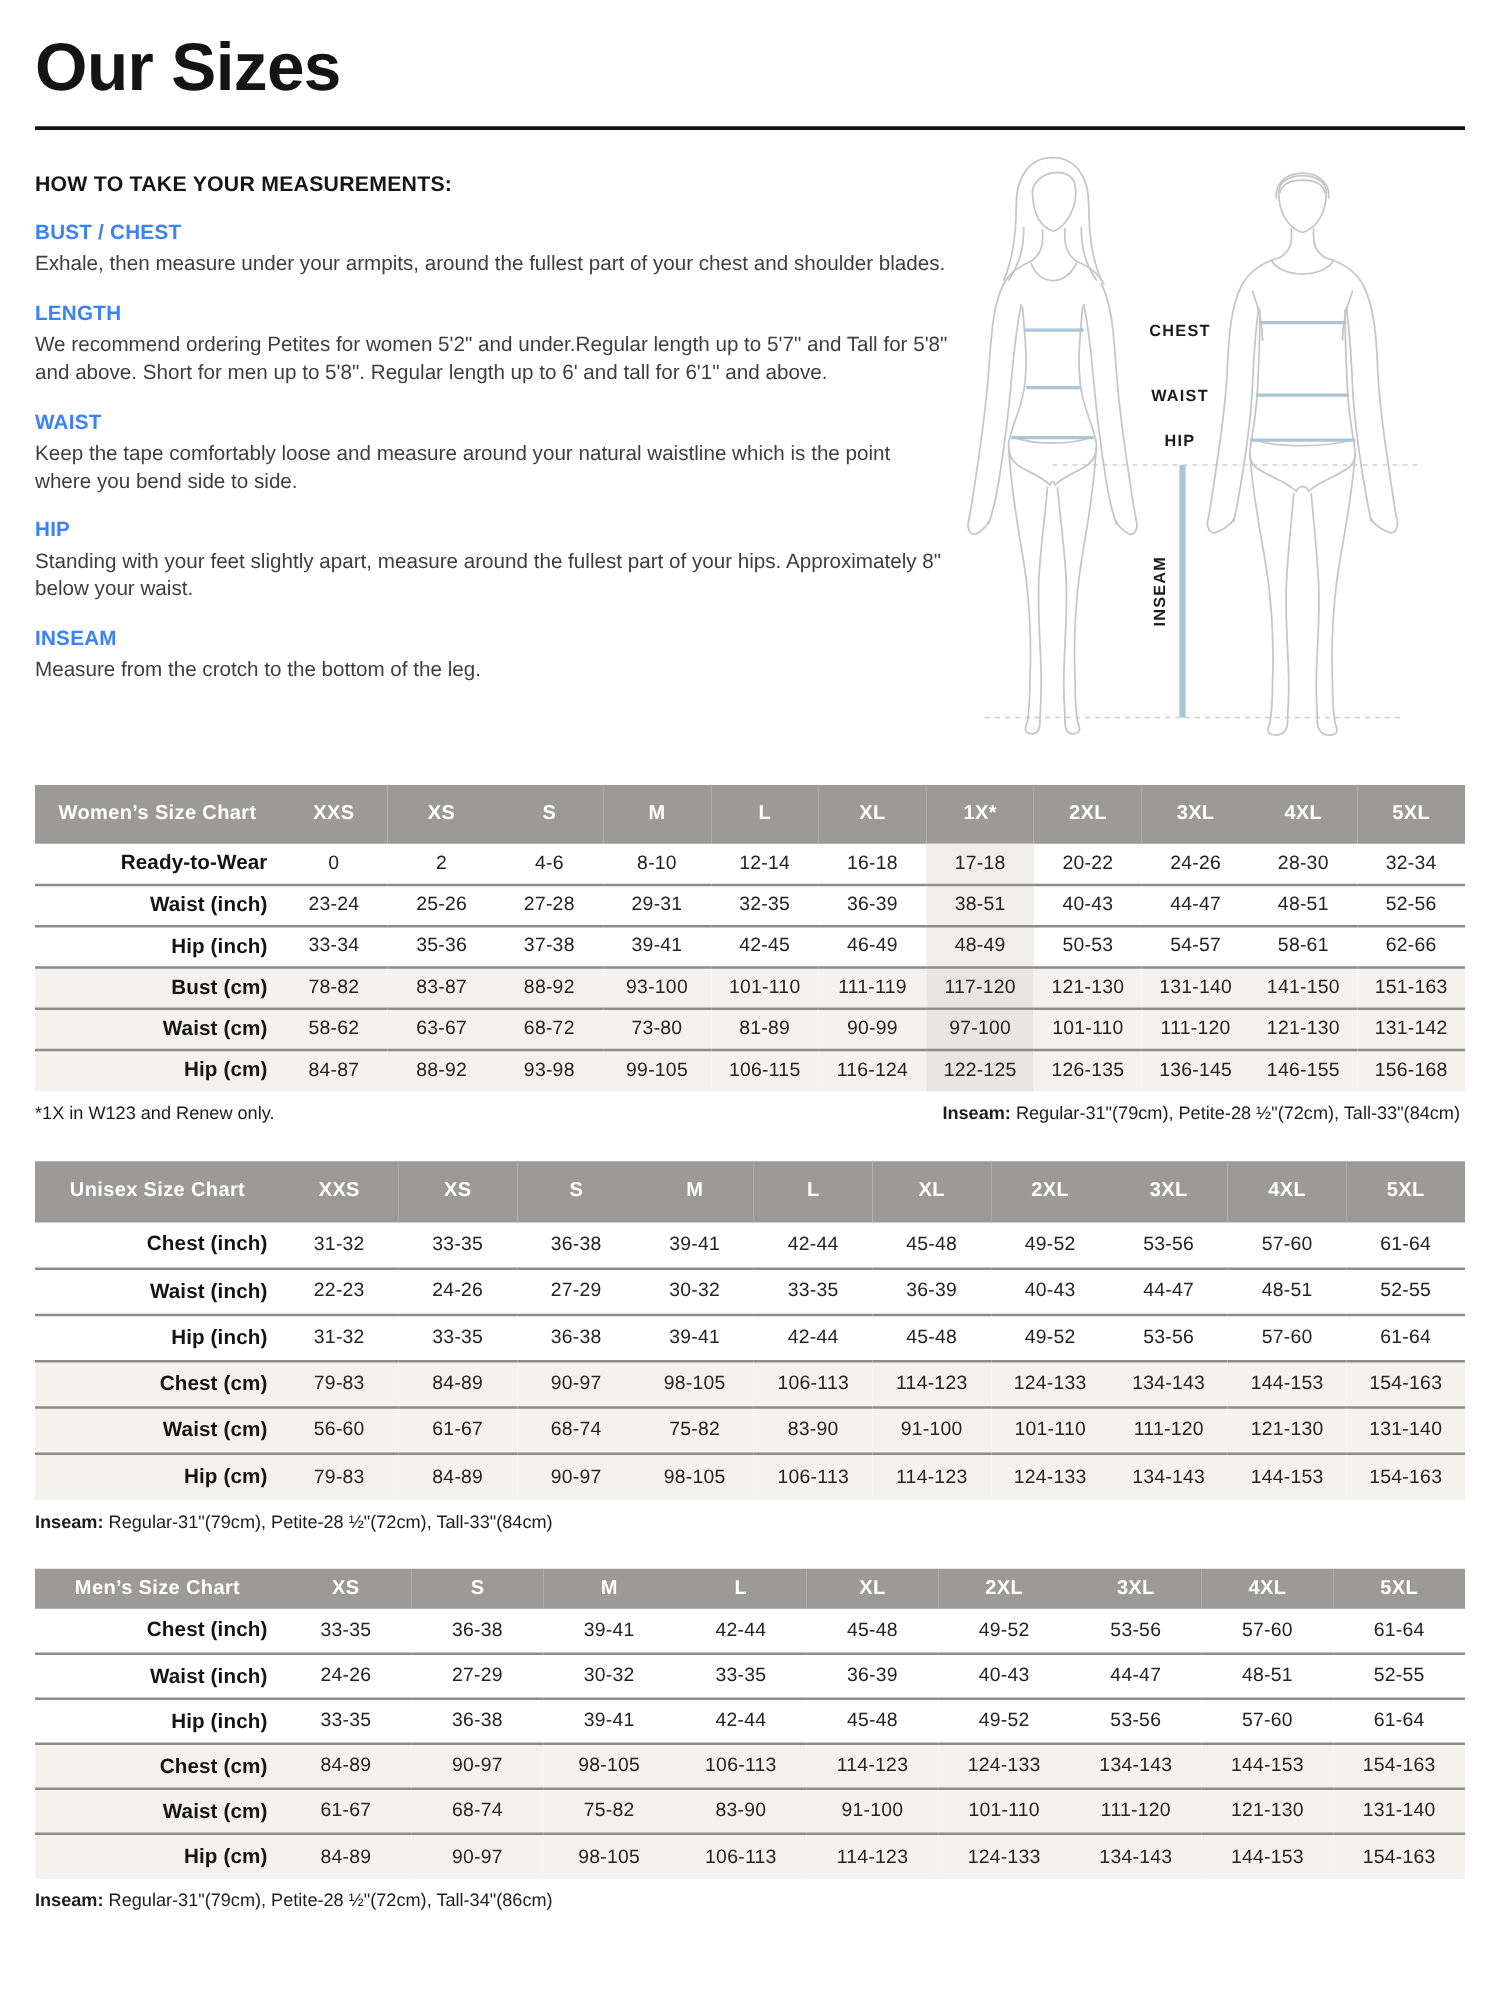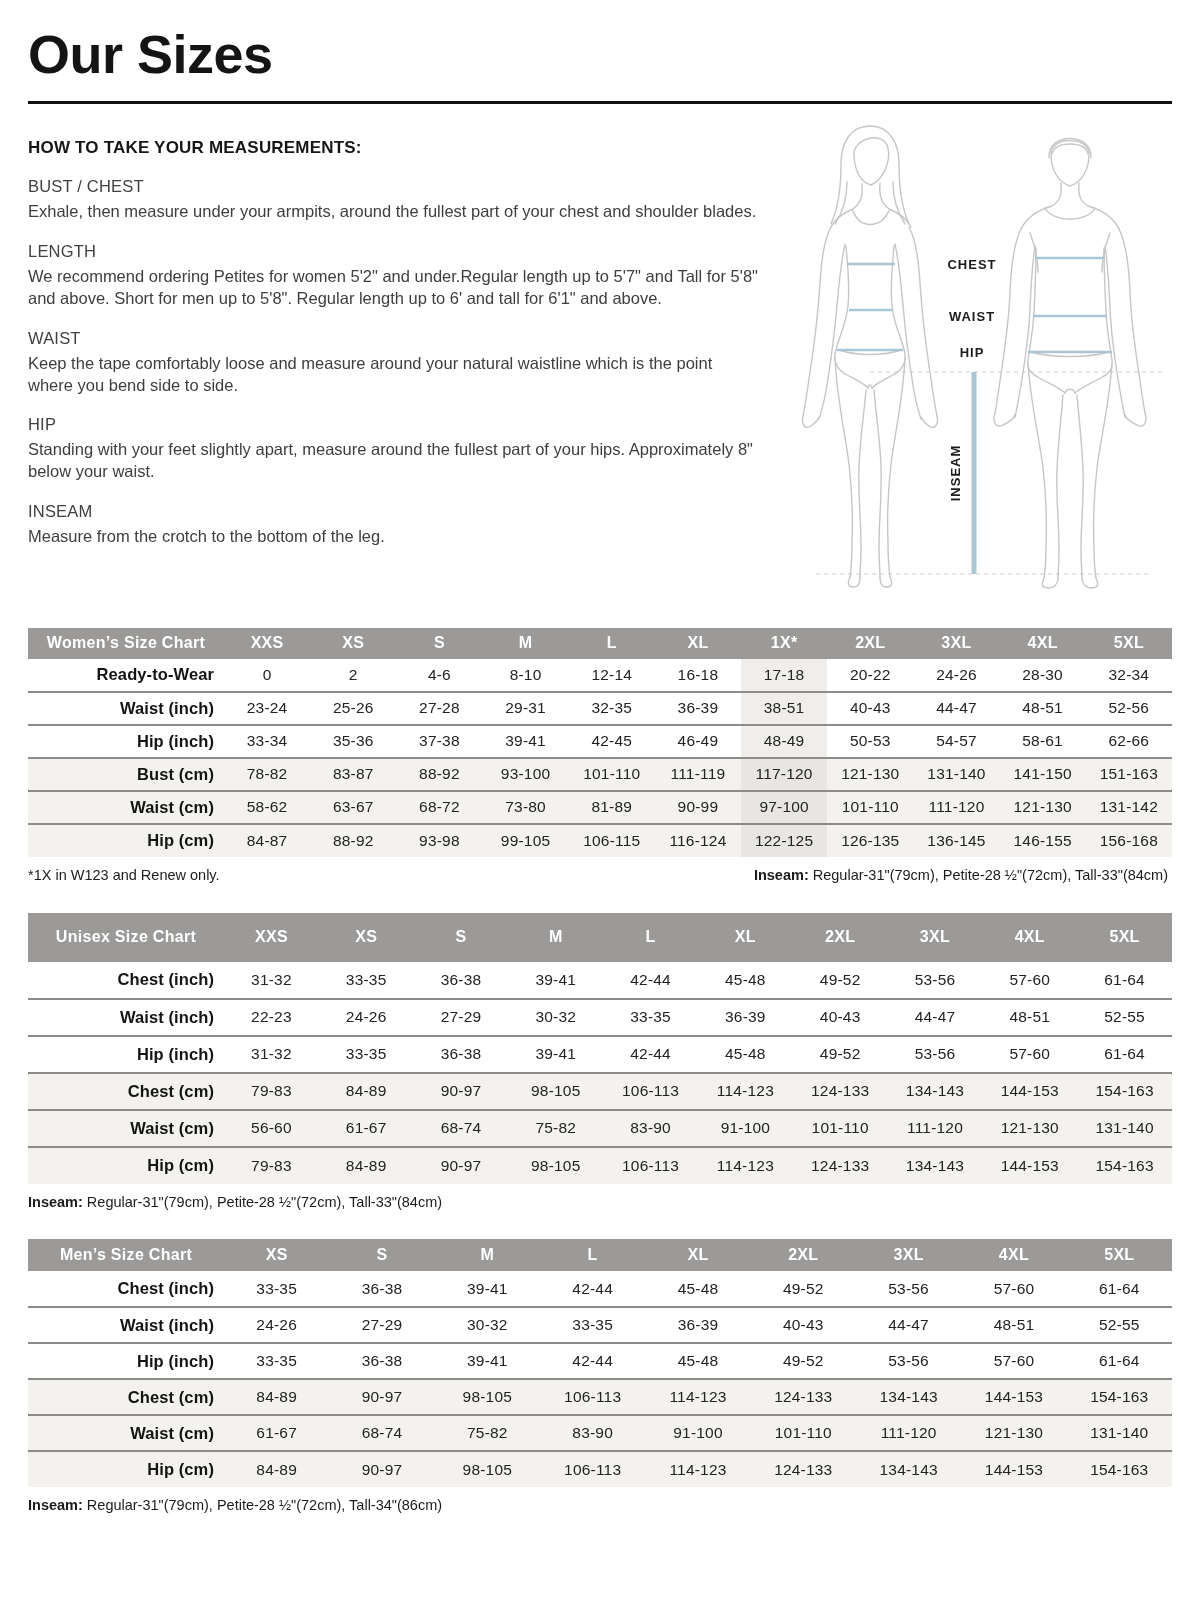--- a/index.html
+++ b/index.html
@@ -14,29 +14,29 @@
 
   
   h1.page-title {
     margin: 8px 0 14px 0;
     font-size: 54px; line-height: 1.2; font-weight: 800;
     letter-spacing: -0.5px; color: #141414;
   }
   hr.title-rule { border: none; border-top: 3px solid #121212; margin: 4px 0 0 0; }
 
   
-  .content-row { display: flex; gap: 28px; margin-top: 14px; height: 474px; }
+  .content-row { display: flex; margin-top: 14px; height: 474px; }
   .instructions { flex: 0 0 732px; }
   .instructions h2 {
     margin: 20px 0 0 0; font-size: 17px; font-weight: 800;
     color: #161616; letter-spacing: 0.2px;
   }
   .instructions h3 {
-    margin: 19px 0 0 0; font-size: 16.5px; font-weight: 400;
-    color: #404040; letter-spacing: 0.2px;
+    margin: 19px 0 0 0; font-size: 16.5px; font-weight: 700;
+    color: #3b82f6; letter-spacing: 0.2px;
   }
   .instructions p {
     margin: 5px 0 0 0; font-size: 16.5px; line-height: 1.33; color: #3e3e3e;
   }
   .figure { flex: 1 1 auto; }
   .figure svg { display: block; width: 384px; height: 470px; margin-top: 2px; }
   .figure .outline { fill: none; stroke: var(--figure-outline, #c6c6c6); stroke-width: 1.4; stroke-linecap: round; stroke-linejoin: round; }
   .figure .blue { fill: none; stroke: var(--accent-blue, #a9c6d7); stroke-width: 2.6; }
   .figure .blue-thick { fill: none; stroke: var(--accent-blue, #a9c6d7); stroke-width: 5; }
   .figure .dash { fill: none; stroke: var(--dash-color, #cfcfcf); stroke-width: 1.2; stroke-dasharray: 4 4; }
@@ -57,21 +57,21 @@
   }
   table.size-table tbody td {
     text-align: center; font-size: 15.5px; color: #232323; letter-spacing: 0.2px;
   }
   table.size-table tbody tr { border-bottom: 2px solid var(--rule-color, #8d8c8b); }
   table.size-table tbody tr:last-child { border-bottom: none; }
   tr.shaded th, tr.shaded td { background: var(--shaded-bg, #f3f2ef); }
   table.size-table td.hl { background: var(--hl-bg, #efeeeb); }
   table.size-table tr.shaded td.hl { background: var(--hl-shaded-bg, #e8e6e2); }
 
-  .table-0 thead th { height: 31px; }
+  .table-0 thead th { height: 47px; }
   .table-0 tbody th, .table-0 tbody td { height: 33px; }
   .table-1 thead th { height: 49px; }
   .table-1 tbody th, .table-1 tbody td { height: 37px; }
   .table-2 thead th { height: 32px; }
   .table-2 tbody th, .table-2 tbody td { height: 36px; }
 
   .footnote {
     display: flex; justify-content: space-between; gap: 84px;
     margin-top: 9px; padding-right: 4px;
     font-size: 14.5px; line-height: 1.3; color: #1c1c1c;

